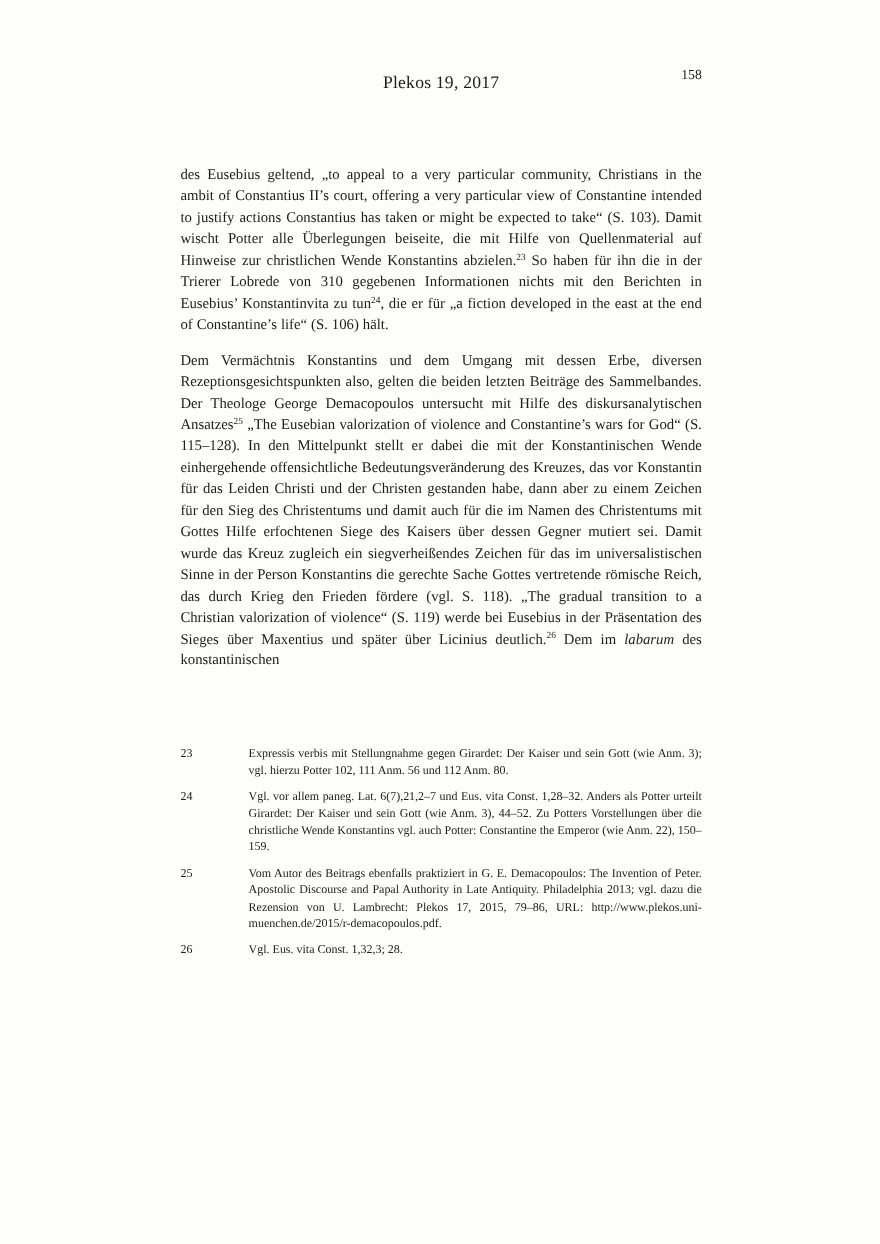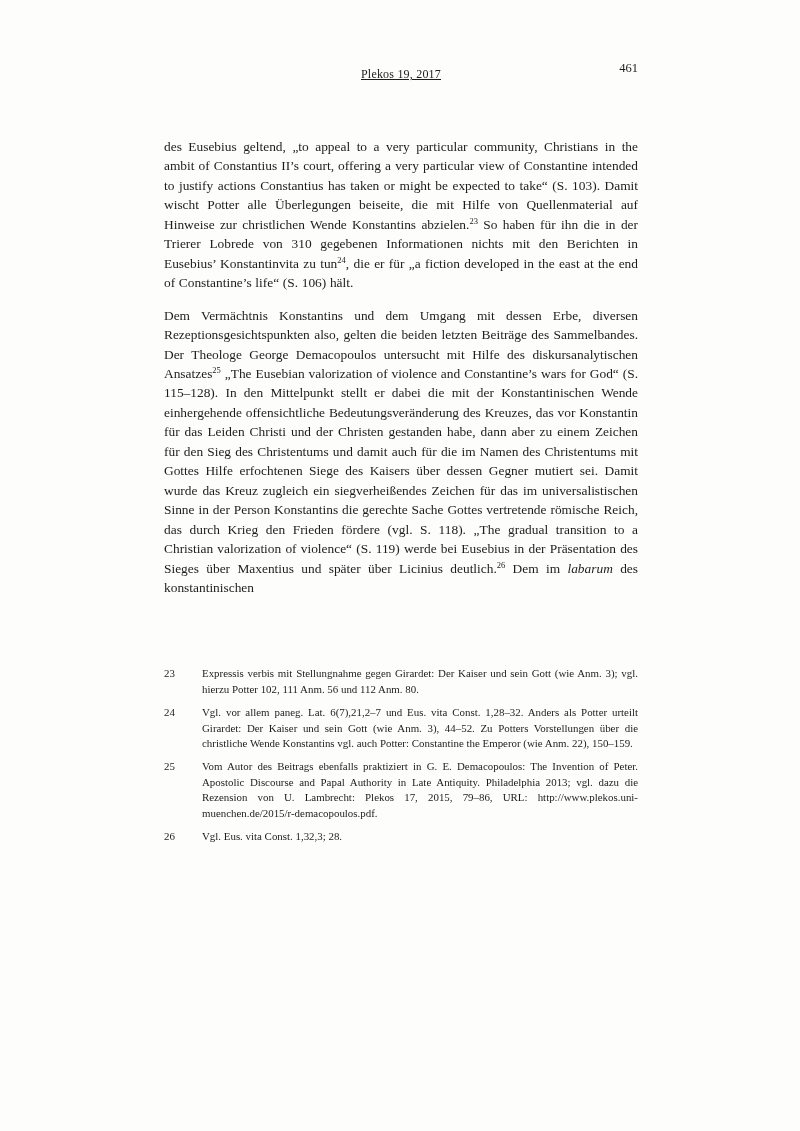--- a/index.html
+++ b/index.html
@@ -24,39 +24,38 @@
     top: 0;
     width: 474px;
   }
   .page-header {
     position: relative;
     margin-top: 67px;
     height: 17px;
   }
   .journal-title {
     text-align: center;
-    font-size: 12px;
+    font-size: 16px;
     letter-spacing: 0.2px;
-    text-decoration: underline;
   }
   .page-number {
     position: absolute;
     right: 0;
     top: -6px;
     font-size: 12.5px;
   }
   .body-text {
     margin-top: 53px;
     overflow: hidden; 
   }
   .para {
     font-size: 13.4px;
     line-height: 19.45px;
     text-align: justify;
-    margin: 0 0 13px 0;
+    margin: 12px 0 13px 0;
     word-spacing: 0.3px;
   }
   .para sup {
     font-size: 8.5px;
     line-height: 0;
     vertical-align: baseline;
     position: relative;
     top: -5px;
   }
   .para em { }
@@ -70,30 +69,31 @@
     line-height: 15.4px;
     margin-bottom: 8px;
   }
   .fn-num {
     flex: 0 0 38px;
     width: 38px;
   }
   .fn-text {
     flex: 1;
     text-align: justify;
+    margin-left: 24px;
   }
 </style>
 </head>
 <body>
 
 <div class="page">
   <div class="content">
 
     <div class="page-header">
-      <div class="page-number">461</div>
+      <div class="page-number">158</div>
       <div class="journal-title">Plekos 19, 2017</div>
     </div>
 
     <div class="body-text" id="paragraphs">
         <p class="para">des Eusebius geltend, „to appeal to a very particular community, Christians in the ambit of Constantius II’s court, offering a very particular view of Constantine intended to justify actions Constantius has taken or might be expected to take“ (S. 103). Damit wischt Potter alle Überlegungen beiseite, die mit Hilfe von Quellenmaterial auf Hinweise zur christlichen Wende Konstantins abzielen.<sup>23</sup> So haben für ihn die in der Trierer Lobrede von 310 gegebenen Informationen nichts mit den Berichten in Eusebius’ Konstantinvita zu tun<sup>24</sup>, die er für „a fiction developed in the east at the end of Constantine’s life“ (S. 106) hält.</p>
         <p class="para">Dem Vermächtnis Konstantins und dem Umgang mit dessen Erbe, diversen Rezeptionsgesichtspunkten also, gelten die beiden letzten Beiträge des Sammelbandes. Der Theologe George Demacopoulos untersucht mit Hilfe des diskursanalytischen Ansatzes<sup>25</sup> „The Eusebian valorization of violence and Constantine’s wars for God“ (S. 115–128). In den Mittelpunkt stellt er dabei die mit der Konstantinischen Wende einhergehende offensichtliche Bedeutungsveränderung des Kreuzes, das vor Konstantin für das Leiden Christi und der Christen gestanden habe, dann aber zu einem Zeichen für den Sieg des Christentums und damit auch für die im Namen des Christentums mit Gottes Hilfe erfochtenen Siege des Kaisers über dessen Gegner mutiert sei. Damit wurde das Kreuz zugleich ein siegverheißendes Zeichen für das im universalistischen Sinne in der Person Konstantins die gerechte Sache Gottes vertretende römische Reich, das durch Krieg den Frieden fördere (vgl. S. 118). „The gradual transition to a Christian valorization of violence“ (S. 119) werde bei Eusebius in der Präsentation des Sieges über Maxentius und später über Licinius deutlich.<sup>26</sup> Dem im <em>labarum</em> des konstantinischen</p>
       </div>
 
     <div class="footnotes" id="footnotes">
         <div class="footnote">

